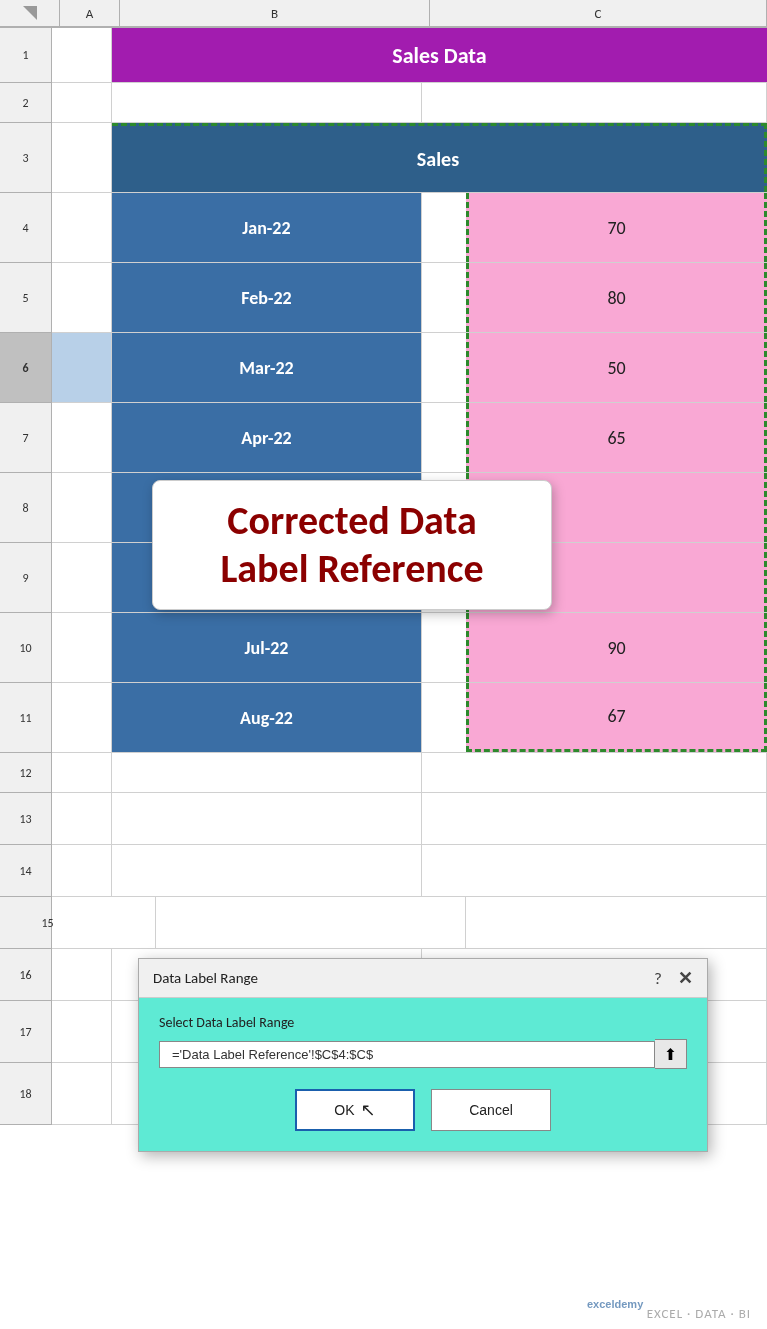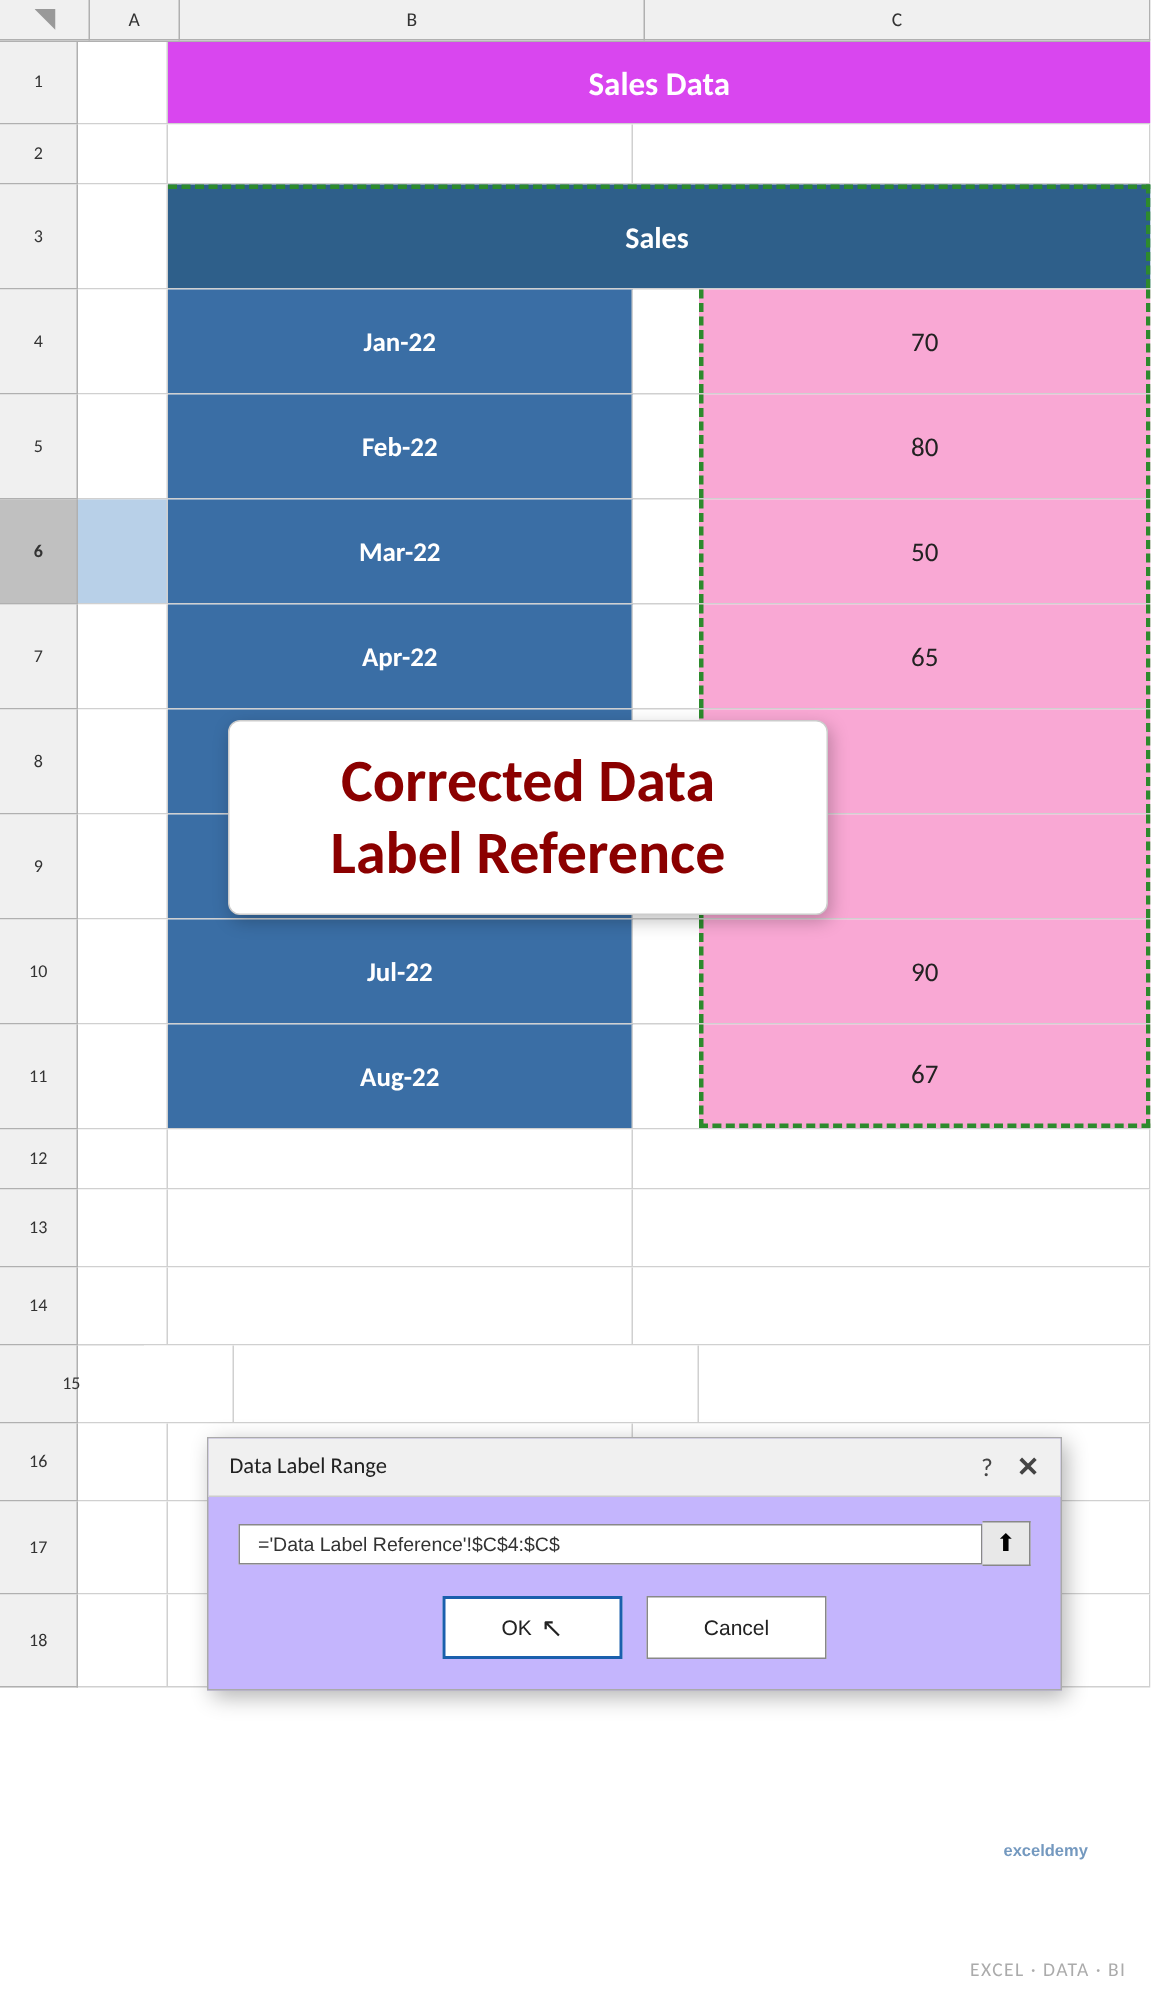--- a/index.html
+++ b/index.html
@@ -130,21 +130,21 @@
     .row-h12 { height: 40px; }
     .row-h13 { height: 52px; }
     .row-h14 { height: 52px; }
     .row-h15 { height: 52px; padding-left: 44px; }
     .row-h16 { height: 52px; }
     .row-h17 { height: 62px; }
     .row-h18 { height: 62px; }
 
     
     .sales-data-cell {
-      background: #d946ef;
+      background: #a21caf;
       display: flex;
       align-items: center;
       justify-content: center;
       font-size: 22px;
       font-weight: bold;
       color: white;
     }
 
     
     .table-header-cell {
@@ -208,21 +208,21 @@
     .annotation-text {
       font-size: 40px;
       font-weight: bold;
       color: #8b0000;
       line-height: 1.2;
     }
 
     
     .dialog {
       position: absolute;
-      background: #c4b5fd;
+      background: #5eead4;
       border: 1px solid #aaa;
       box-shadow: 3px 4px 14px rgba(0,0,0,0.3);
       z-index: 20;
       left: 138px;
       top: 958px;
       width: 570px;
     }
 
     .dialog-titlebar {
       display: flex;
@@ -325,24 +325,22 @@
       cursor: pointer;
       color: #222;
     }
 
     
     .watermark {
       position: absolute;
       bottom: 8px;
       right: 16px;
       display: flex;
-      flex-direction: column;
       align-items: center;
       opacity: 0.7;
-      gap: 44px;
     }
 
     .watermark-sub {
       font-size: 13px;
       color: #888;
       letter-spacing: 1px;
       margin-top: 20px;
     }
 
     
@@ -546,20 +544,21 @@
 
   <div class="dialog">
     <div class="dialog-titlebar">
       <span class="dialog-title">Data Label Range</span>
       <div class="dialog-controls">
         <span class="dialog-help">?</span>
         <span class="dialog-close">✕</span>
       </div>
     </div>
     <div class="dialog-body">
+      <div class="dialog-label">Select Data Label Range</div>
       <div class="dialog-input-row">
         <input class="dialog-input" type="text" readonly="" value="='Data Label Reference'!$C$4:$C$" style="">
         <div class="dialog-range-btn">
           <span>⬆</span>
         </div>
       </div>
       <div class="dialog-buttons">
         <button class="dialog-ok-btn">
           <span>OK</span>
           <span class="cursor-arrow">↖</span>

